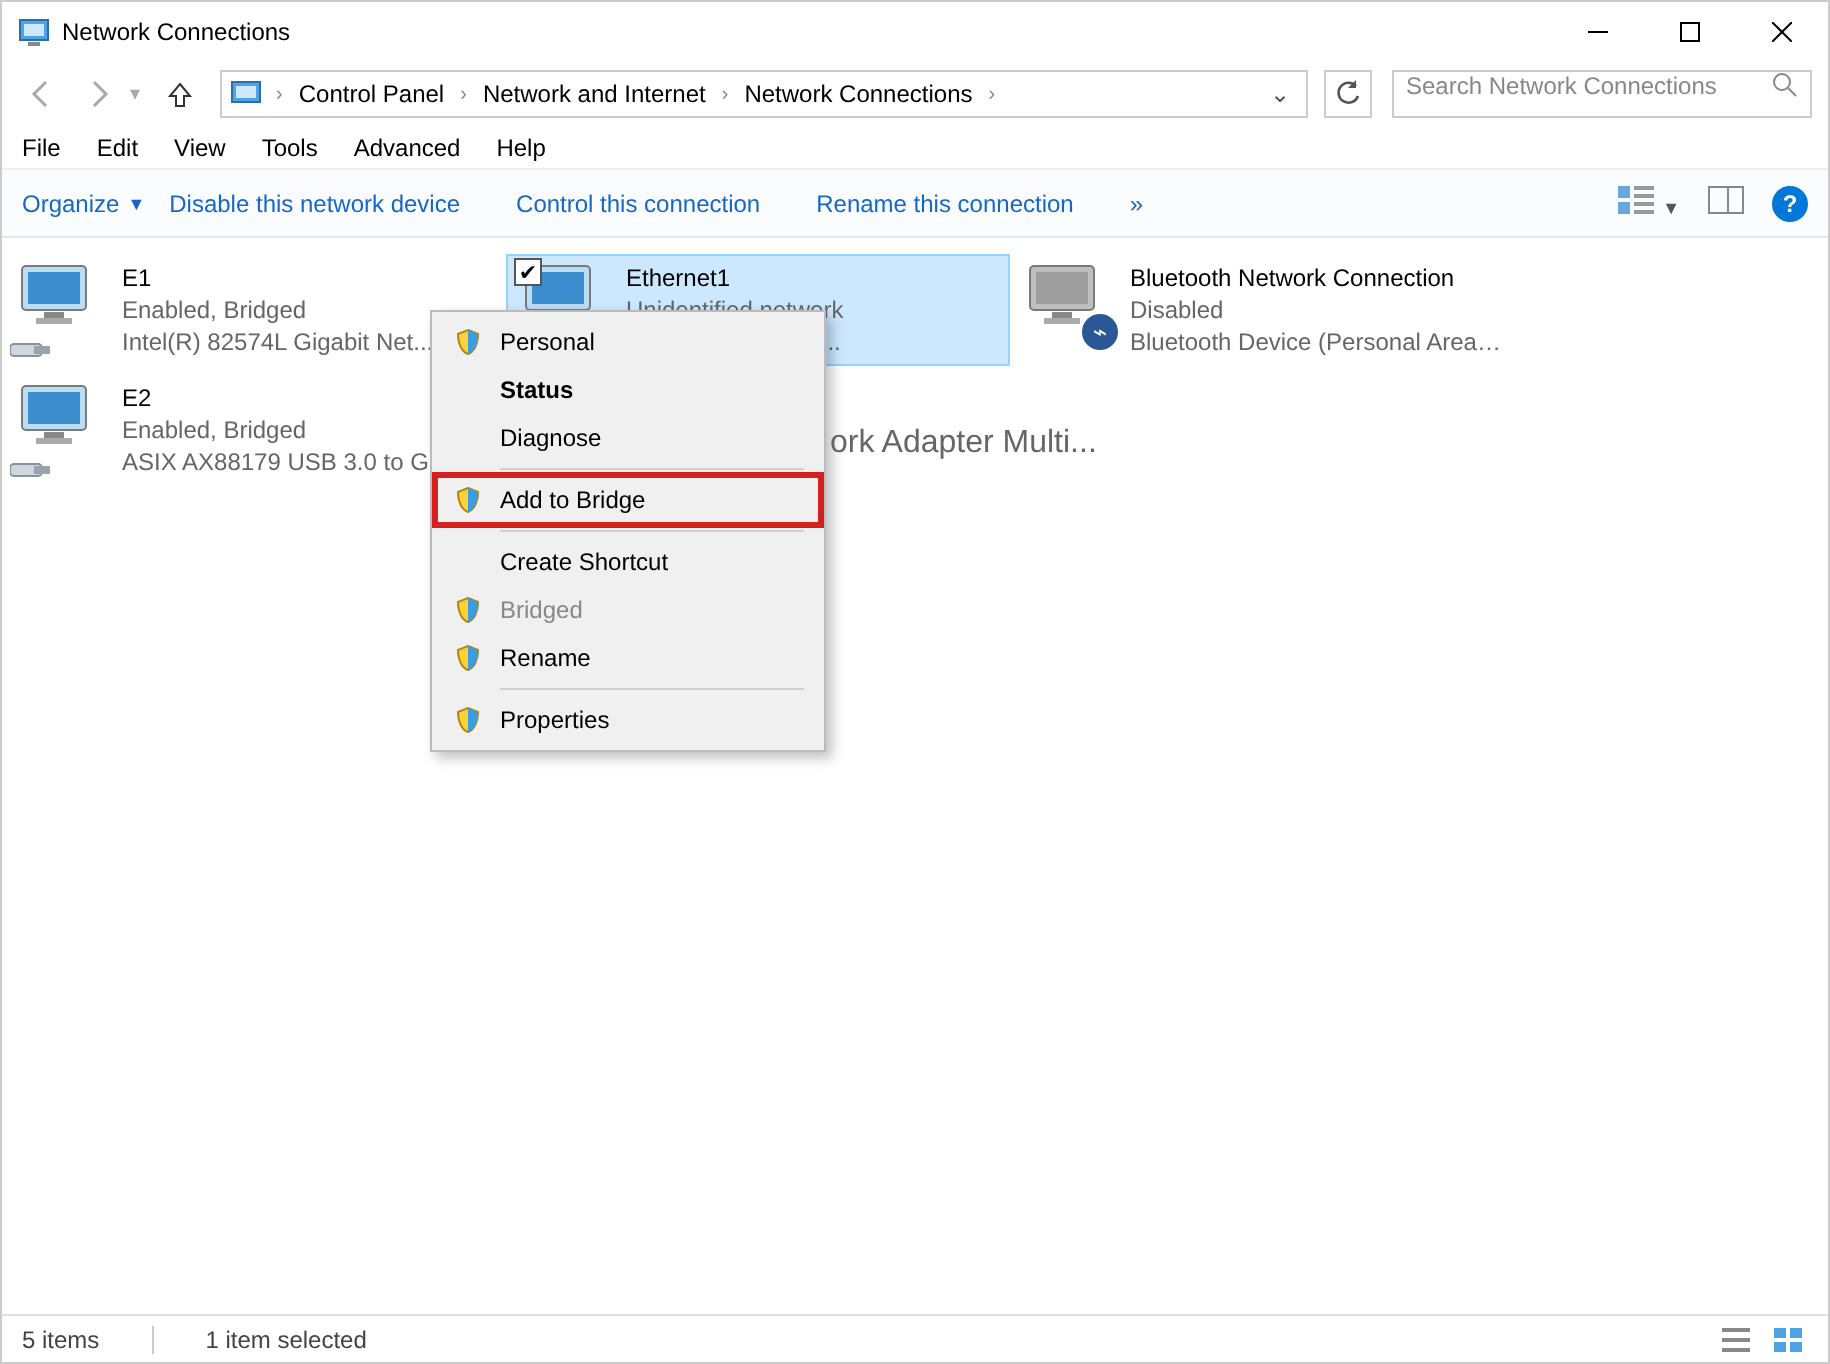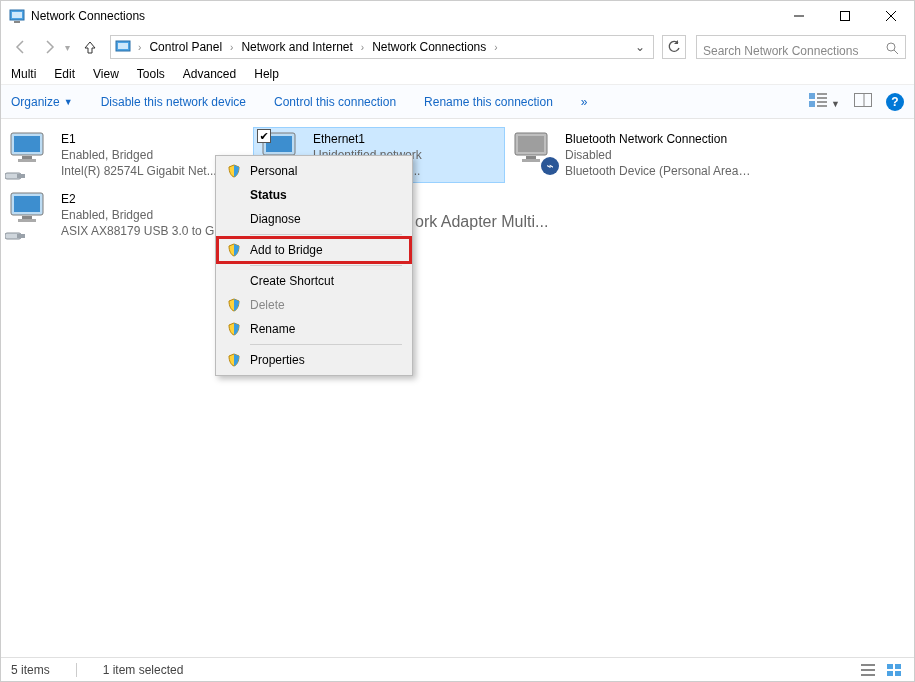--- a/index.html
+++ b/index.html
@@ -15,29 +15,29 @@
 
 .navbar { height: 32px; display: flex; align-items: center; padding: 0 8px; gap: 4px; }
 .nav-arrow { width: 24px; height: 24px; display: flex; align-items: center; justify-content: center; color: #aaa; border-radius: 3px; }
 .nav-up { width: 24px; height: 24px; display: flex; align-items: center; justify-content: center; color: #333; margin: 0 4px; }
 .breadcrumb { flex: 1; height: 24px; border: 1px solid #ccc; display: flex; align-items: center; padding: 0 4px; font-size: 12px; gap: 2px; }
 .breadcrumb .bc-icon { width: 16px; height: 16px; margin-right: 2px; }
 .breadcrumb .sep { color: #888; font-size: 10px; padding: 0 3px; }
 .breadcrumb .crumb { padding: 0 3px; cursor: pointer; }
 .breadcrumb .dd { width: 18px; text-align: center; color: #555; margin-left: auto; }
 .refresh { width: 24px; height: 24px; border: 1px solid #ccc; display: flex; align-items: center; justify-content: center; margin-left: 4px; }
-.search { width: 210px; height: 24px; border: 1px solid #ccc; display: flex; align-items: flex-end; padding: 0 6px; color: #888; font-size: 12px; margin-left: 6px; justify-content: space-between; }
+.search { width: 210px; height: 24px; border: 1px solid #ccc; display: flex; align-items: flex-start; padding: 0 6px; color: #888; font-size: 12px; margin-left: 6px; justify-content: space-between; }
 
 
 .menubar { height: 22px; display: flex; align-items: center; padding: 0 10px; gap: 18px; font-size: 12px; border-bottom: 1px solid #eee; }
 .menubar span { cursor: pointer; }
 
 
 .toolbar { height: 34px; display: flex; align-items: center; padding: 0 10px; font-size: 12px; color: #1568c6; border-bottom: 1px solid #e6e6e6; background: #fafcff; }
-.toolbar .org { display: flex; align-items: center; gap: 4px; cursor: pointer; margin-right: 28px; }
+.toolbar .org { display: flex; align-items: center; gap: 4px; cursor: pointer; margin-right: 12px; }
 .toolbar .tbtn { margin-right: 28px; cursor: pointer; }
 .toolbar .more { cursor: pointer; }
 .toolbar .right { margin-left: auto; display: flex; align-items: center; gap: 14px; color: #555; }
 .toolbar .help { width: 18px; height: 18px; background: #0078d7; color: #fff; border-radius: 50%; display: flex; align-items: center; justify-content: center; font-size: 12px; font-weight: bold; }
 
 
 .content { flex: 1; position: relative; padding: 6px 0 0 0; background: #fff; }
 .conn-grid { display: flex; flex-wrap: wrap; }
 .conn { width: 252px; display: flex; padding: 4px 6px; margin: 2px 0; }
 .conn.selected { background: #cce8ff; border: 1px solid #99d1ff; padding: 3px 5px; }
@@ -143,21 +143,21 @@
   <div class="search">
     <span>Search Network Connections</span>
     <span><svg width="13" height="13">
           <circle cx="5" cy="5" r="4" fill="none" stroke="#888"></circle>
           <line x1="8" y1="8" x2="12" y2="12" stroke="#888"></line>
         </svg></span>
   </div>
 </div>
 
 <div class="menubar">
-  <span>Multi</span>
+  <span>File</span>
   <span>Edit</span>
   <span>View</span>
   <span>Tools</span>
   <span>Advanced</span>
   <span>Help</span>
 </div>
 
 <div class="toolbar">
   <div class="org">
     <span>Organize</span>
@@ -282,21 +282,21 @@
         <span class="shi"></span>
         <span class="lbl">Create Shortcut</span>
       </div>
       <div class="item disabled">
         <span class="shi">
           <svg width="14" height="14" viewBox="0 0 14 14">
             <path d="M7 1 L12 3 C12 8 10 12 7 13 C4 12 2 8 2 3 Z" fill="#ffd23a" stroke="#b8860b"></path>
             <path d="M7 1 L12 3 C12 8 10 12 7 13 Z" fill="#3a9de0"></path>
           </svg>
         </span>
-        <span class="lbl">Delete</span>
+        <span class="lbl">Bridged</span>
       </div>
       <div class="item">
         <span class="shi">
           <svg width="14" height="14" viewBox="0 0 14 14">
             <path d="M7 1 L12 3 C12 8 10 12 7 13 C4 12 2 8 2 3 Z" fill="#ffd23a" stroke="#b8860b"></path>
             <path d="M7 1 L12 3 C12 8 10 12 7 13 Z" fill="#3a9de0"></path>
           </svg>
         </span>
         <span class="lbl">Rename</span>
       </div>

